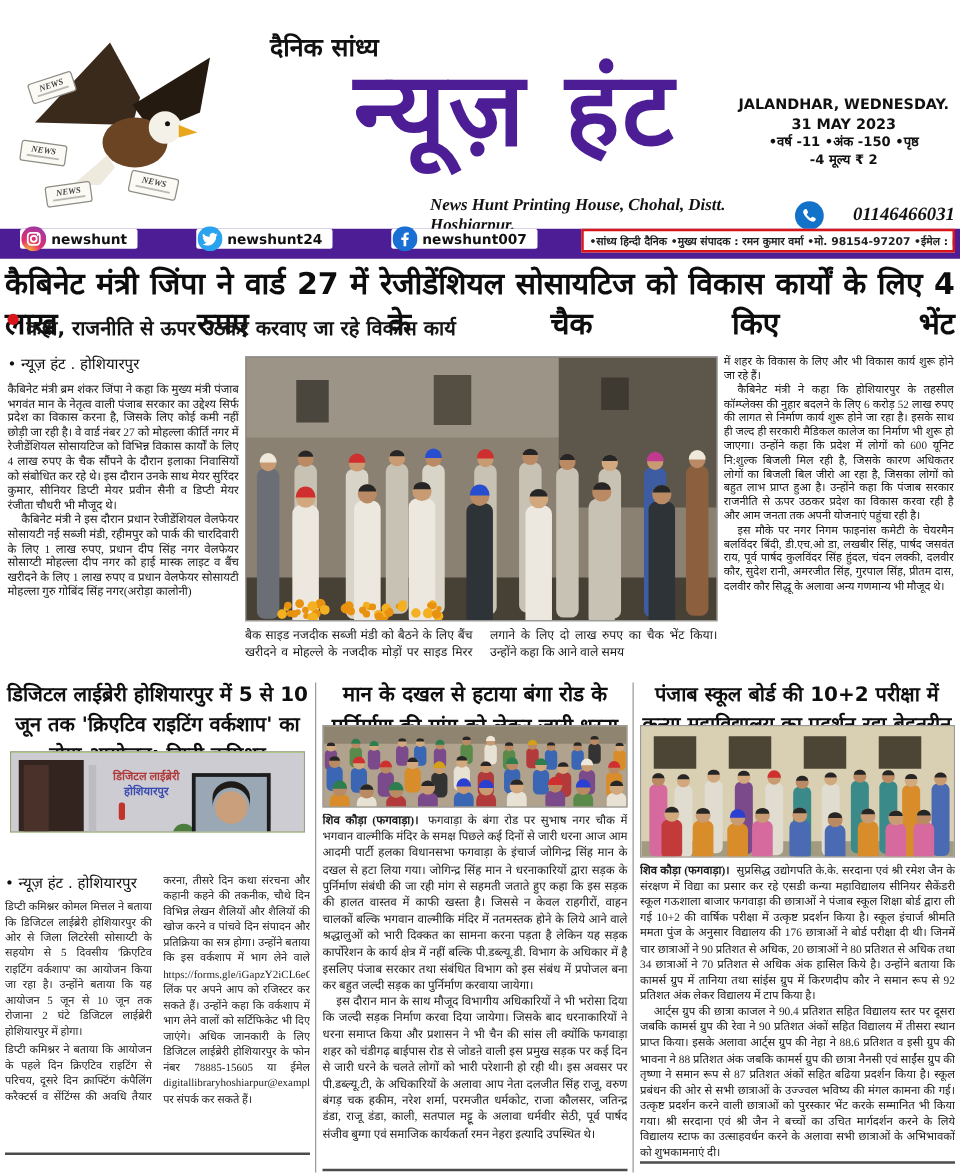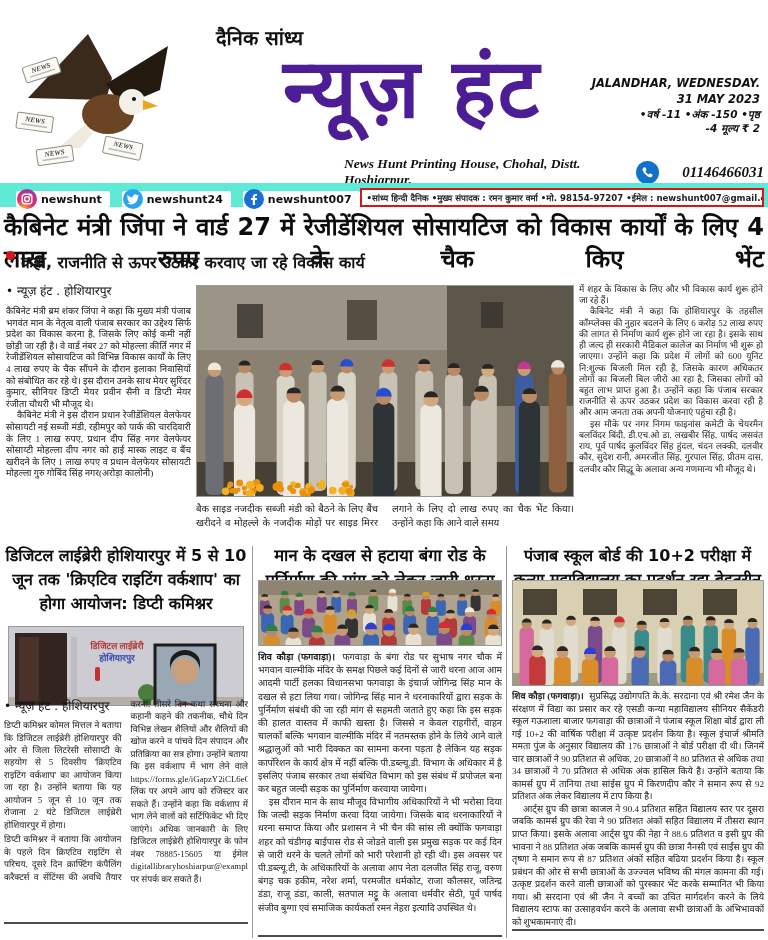--- a/index.html
+++ b/index.html
@@ -5,33 +5,33 @@
   html,body{margin:0;padding:0;background:#e8e8e8;}
   .page{position:relative;width:768px;height:940px;background:#ffffff;overflow:hidden;
         font-family:"Liberation Serif", serif;color:#222;}
   
   .logo{position:absolute;left:10px;top:20px;width:178px;height:152px;}
   .tagline{position:absolute;left:216px;top:24px;font-family:"DejaVu Sans",sans-serif;
            font-weight:700;font-size:20px;color:#111;}
   .mast-title{position:absolute;left:198px;top:34px;width:428px;text-align:center;
               font-family:"DejaVu Sans",sans-serif;font-weight:800;font-size:82px;
               line-height:1.35;color:#4c1d95;letter-spacing:2px;white-space:nowrap;}
-  .dateblock{position:absolute;right:8px;top:76px;width:170px;text-align:right;
-             font-family:"DejaVu Sans",sans-serif;color:#111;line-height:1.35;font-style:italic;}
+  .dateblock{position:absolute;right:8px;top:76px;width:170px;text-align:center;
+             font-family:"DejaVu Sans",sans-serif;color:#111;line-height:1.35;}
   .dateblock .en{font-weight:700;font-size:11.5px;}
   .dateblock .hi{font-weight:700;font-size:10.5px;}
   .printer{position:absolute;right:4px;top:156px;width:420px;display:flex;align-items:center;
            justify-content:flex-start;gap:23px;}
   .printer .ptext{font-style:italic;font-weight:700;font-size:13.5px;color:#111;}
   .printer .pnum{font-style:italic;font-weight:700;font-size:15px;color:#111;}
   .phone-badge{width:23px;height:23px;border-radius:50%;background:#1271c8;display:flex;
                align-items:center;justify-content:center;flex:0 0 auto;}
   
-  .socialbar{position:absolute;left:0;top:183px;width:768px;height:24px;background:#5eead4;
-             display:flex;align-items:flex-end;padding:0 4px;box-sizing:border-box;}
+  .socialbar{position:absolute;left:0;top:183px;width:768px;height:24px;background:#4c1d95;
+             display:flex;align-items:flex-start;padding:0 4px;box-sizing:border-box;gap:35px;}
   .pill{display:flex;align-items:center;background:#fff;height:16px;border-radius:2px;
         padding:0 8px 0 2px;margin-left:12px;}
   .pill .handle{font-family:"DejaVu Sans",sans-serif;font-weight:700;font-size:11px;color:#111;margin-left:4px;}
   .sicon{width:20px;height:20px;border-radius:50%;display:flex;align-items:center;justify-content:center;flex:0 0 auto;margin-left:-1px;}
   .editor-strip{margin-left:auto;background:#fff;border:2px solid #d8151b;height:15px;
                 display:flex;align-items:center;padding:0 5px;font-family:"DejaVu Sans",sans-serif;
                 font-weight:700;font-size:8.6px;color:#222;white-space:nowrap;overflow:hidden;}
   
   .lead-headline{position:absolute;left:4px;top:211px;width:760px;
                  font-family:"DejaVu Sans",sans-serif;font-weight:800;font-size:24px;
@@ -52,21 +52,21 @@
   .lead-caption{position:absolute;left:196px;top:502px;width:378px;column-count:2;column-gap:14px;
                 font-size:9.8px;line-height:1.4;text-align:justify;color:#1c1c1c;}
   
   .vline{position:absolute;top:546px;width:1px;height:392px;background:#9b9b9b;}
   #vl1{left:252px;} #vl2{left:506px;}
   .s-head{position:absolute;font-family:"DejaVu Sans",sans-serif;font-weight:800;color:#0f0f0f;
           text-align:center;line-height:1.5;}
   #h-lib{left:4px;top:544px;width:244px;font-size:16px;}
   #h-pro{left:258px;top:544px;width:244px;font-size:16.5px;}
   #h-sch{left:511px;top:544px;width:253px;font-size:16px;}
-  #ph-lib{left:8px;top:626px;width:236px;height:80px;background:#bef264;}
+  #ph-lib{left:8px;top:601px;width:236px;height:65px;background:#bef264;}
   #ph-pro{left:258px;top:580px;width:244px;height:66px;background:#b0a28c;}
   #ph-sch{left:512px;top:580px;width:252px;height:106px;background:#d9cfb2;}
   .lib-body{position:absolute;left:4px;top:698px;width:244px;height:222px;overflow:hidden;
             column-count:2;column-gap:9px;font-size:8.8px;line-height:1.42;text-align:justify;color:#1c1c1c;}
   .lib-body p{margin:0 0 2px 0;}
   .lib-body .byline{margin-bottom:4px;}
   .pro-body{position:absolute;left:258px;top:651px;width:244px;height:282px;overflow:hidden;
             font-size:9.3px;line-height:1.42;text-align:justify;color:#1c1c1c;}
   .sch-body{position:absolute;left:512px;top:690px;width:252px;height:238px;overflow:hidden;
             font-size:9.1px;line-height:1.38;text-align:justify;color:#1c1c1c;}

